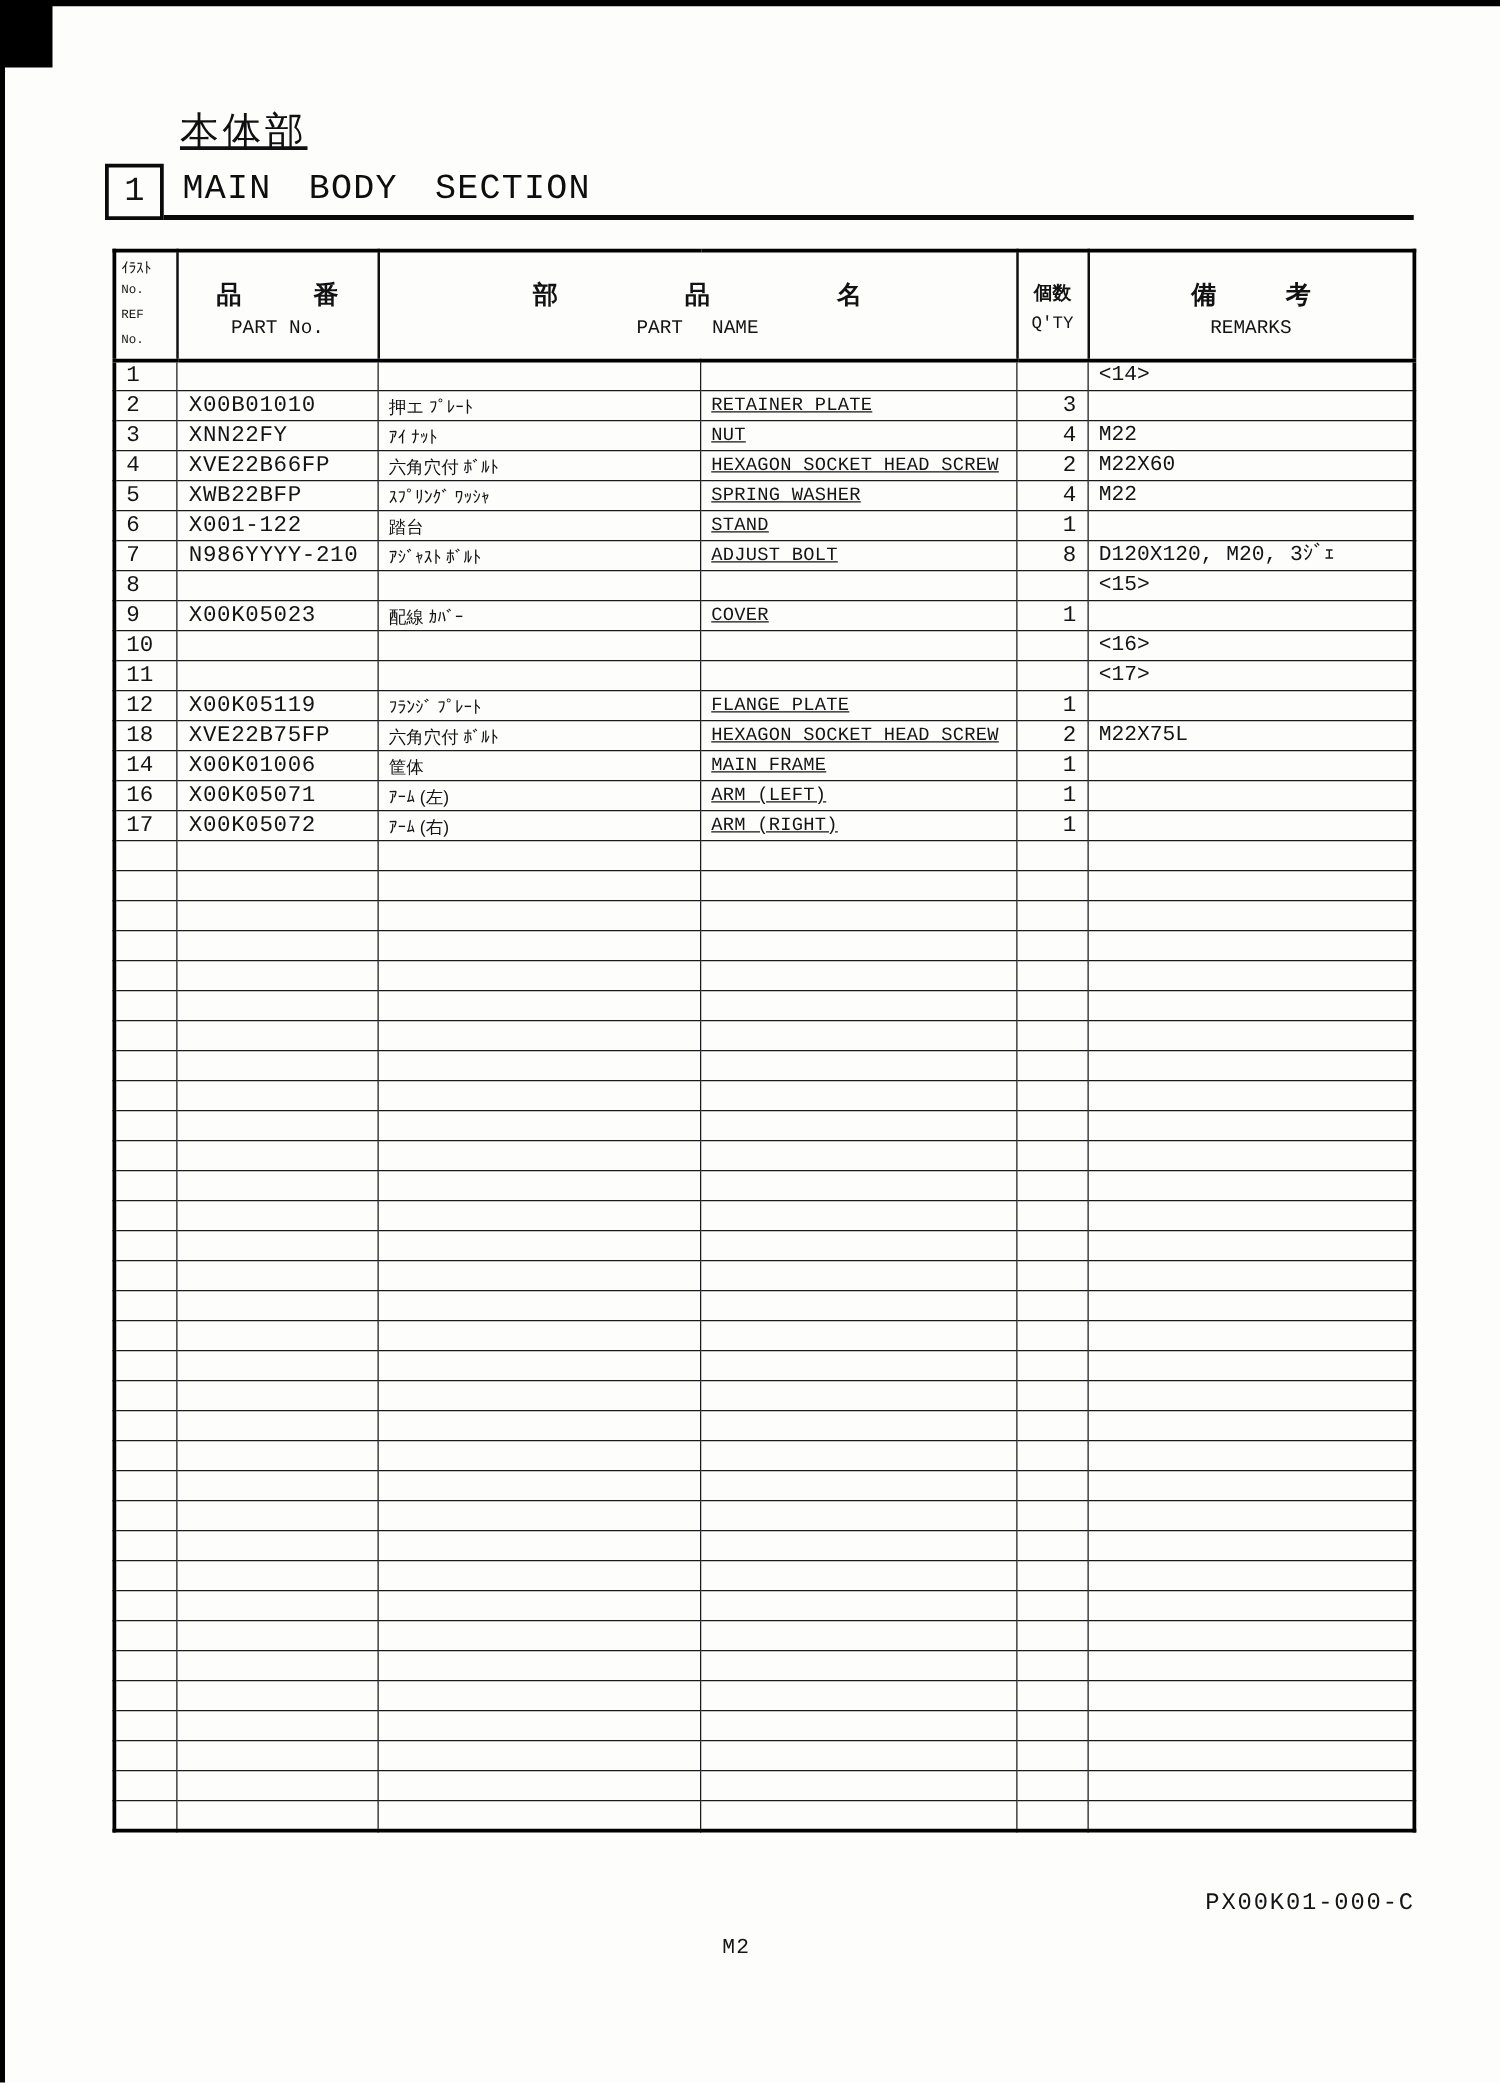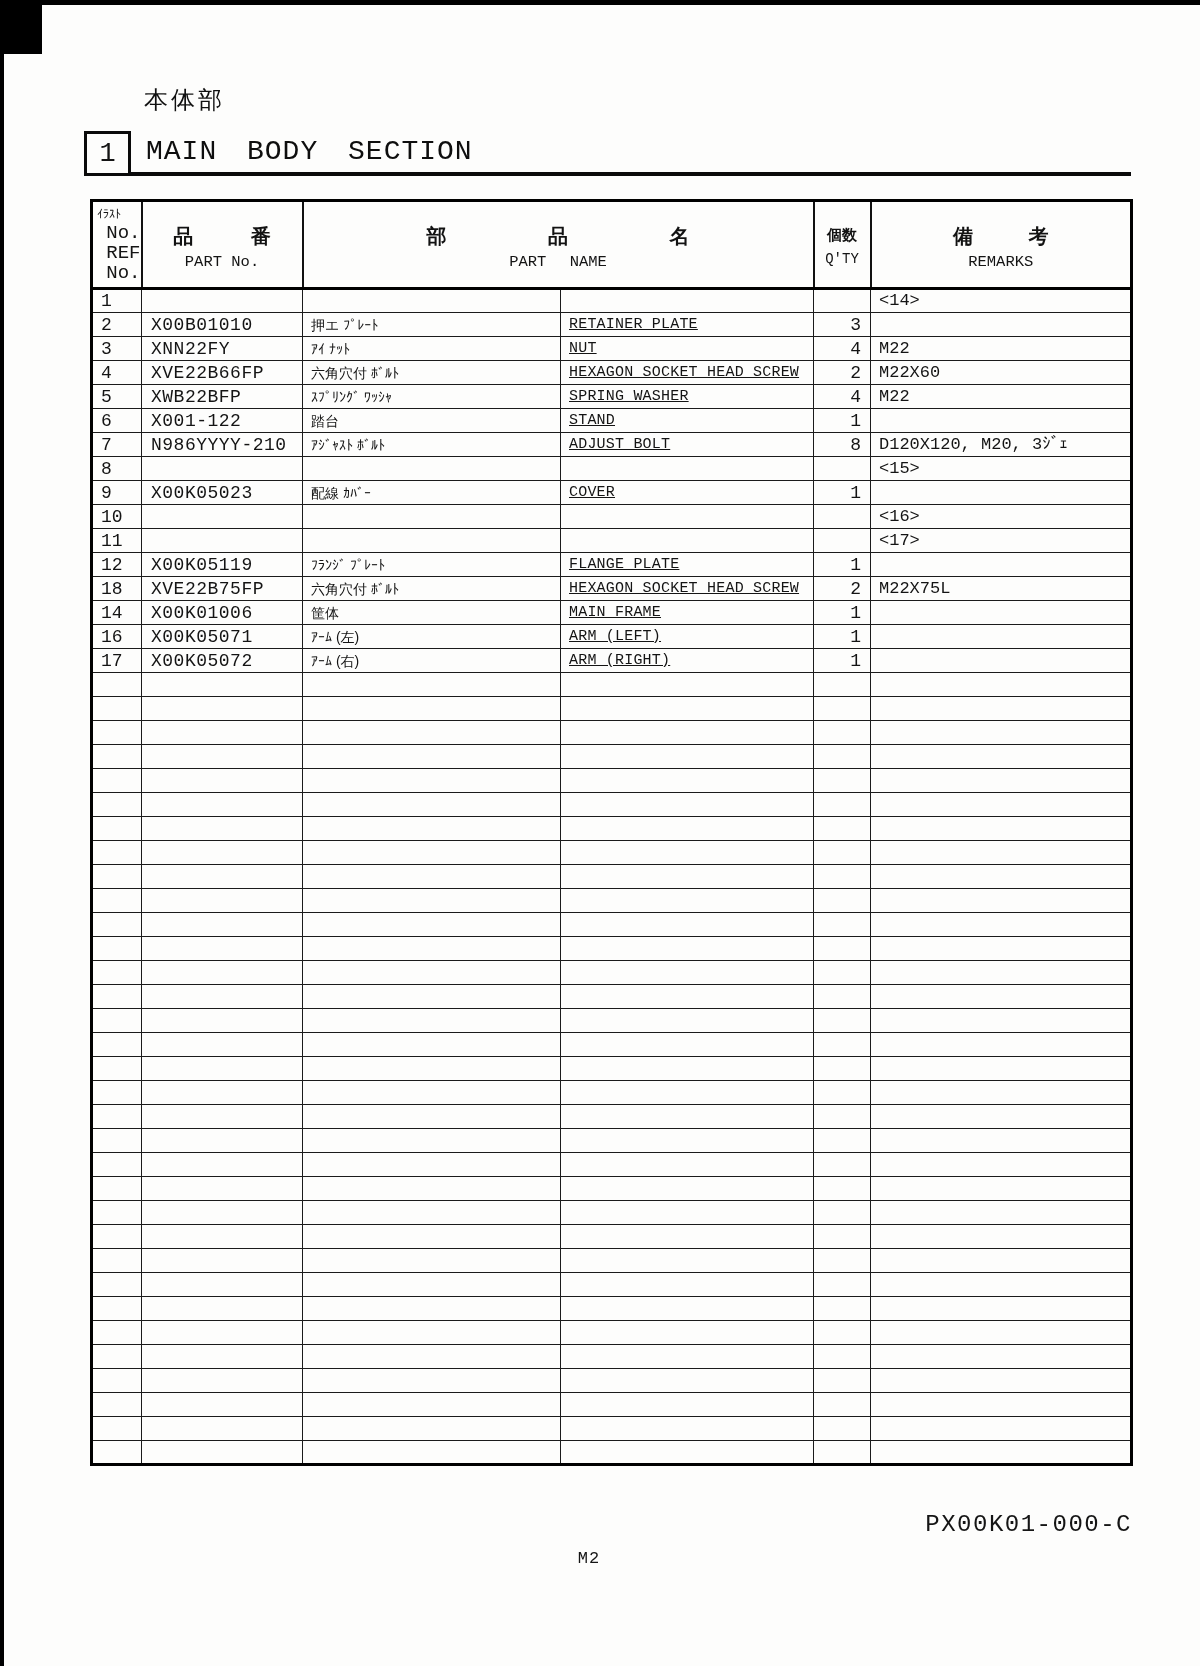--- a/index.html
+++ b/index.html
@@ -13,21 +13,21 @@
   }
   
   .scan-top    { position:absolute; left:0; top:0; width:1200px; height:5px; background:#000; }
   .scan-left   { position:absolute; left:0; top:0; width:4px; height:1666px; background:#000; }
   .scan-corner { position:absolute; left:0; top:0; width:42px; height:54px; background:#000; }
 
   
   .doc-title-jp {
     position:absolute; left:144px; top:84px;
     font-family:"Liberation Sans", sans-serif;
-    font-size:24px; letter-spacing:3px; color:#101010;
+    font-size:31px; letter-spacing:3px; color:#101010;text-decoration:underline;
   }
   .title-underline {
     position:absolute; left:84px; top:172px; width:1047px; height:4px; background:#0a0a0a;
   }
   .section-box {
     position:absolute; left:84px; top:131px; width:47px; height:45px;
     border:3px solid #0a0a0a; background:#fdfdfc; z-index:2;
     display:flex; align-items:center; justify-content:center;
     font-size:27px;
   }
@@ -47,21 +47,21 @@
 
   thead tr { height:88px; }
   thead th {
     border:2px solid #111; border-bottom:3px solid #000;
     font-weight:normal; vertical-align:top; padding-top:20px;
     overflow:hidden; white-space:nowrap;
   }
   .hd-jp { font-family:"Liberation Sans", sans-serif; font-weight:bold; color:#121212; }
   th.h-ref { text-align:left; padding-left:4px; padding-top:4px; }
   th.h-ref .ln-jp { font-family:"Liberation Sans", sans-serif; font-size:12px; line-height:17px; }
-  th.h-ref .ln-en { font-size:19px; line-height:20px;text-align:right; }
+  th.h-ref .ln-en { font-size:10px; line-height:20px; }
   th.h-partno .hd-jp   { font-size:20px; word-spacing:52px; line-height:28px; }
   th.h-partno .hd-en   { font-size:15.5px; line-height:24px; }
   th.h-partname .hd-jp { font-size:20px; word-spacing:96px; line-height:28px; }
   th.h-partname .hd-en { font-size:15.5px; line-height:24px; word-spacing:14px; }
   th.h-qty .hd-jp      { font-size:15px; word-spacing:0; line-height:26px; }
   th.h-qty .hd-en      { font-size:14px; line-height:22px; }
   th.h-remarks .hd-jp  { font-size:20px; word-spacing:50px; line-height:28px; }
   th.h-remarks .hd-en  { font-size:15.5px; line-height:24px; }
 
   tbody tr { height:24px; }
@@ -74,21 +74,21 @@
   td.c-ref  { padding-left:8px;  font-size:18px; }
   td.c-part { padding-left:9px;  font-size:18px; letter-spacing:0.5px; }
   td.c-jp   { padding-left:8px;  font-size:14px; font-family:"Liberation Sans", sans-serif; }
   td.c-en   { padding-left:8px;  font-size:15px; letter-spacing:0.2px;text-decoration:underline; }
   td.c-qty  { padding-right:9px; font-size:18px; text-align:right; }
   td.c-rem  { padding-left:8px;  font-size:17px; }
 
   
   .footer-code {
     position:absolute; top:1511px; right:68px;
-    font-size:24px; letter-spacing:1.5px; color:#151515;
+    font-size:19px; letter-spacing:1.5px; color:#151515;
   }
   .footer-page {
     position:absolute; top:1549px; left:0; width:1178px; text-align:center;
     font-size:17px; letter-spacing:1px; color:#151515;
   }
 </style>
 </head>
 <body>
 
 <div class="scan-top"></div>

